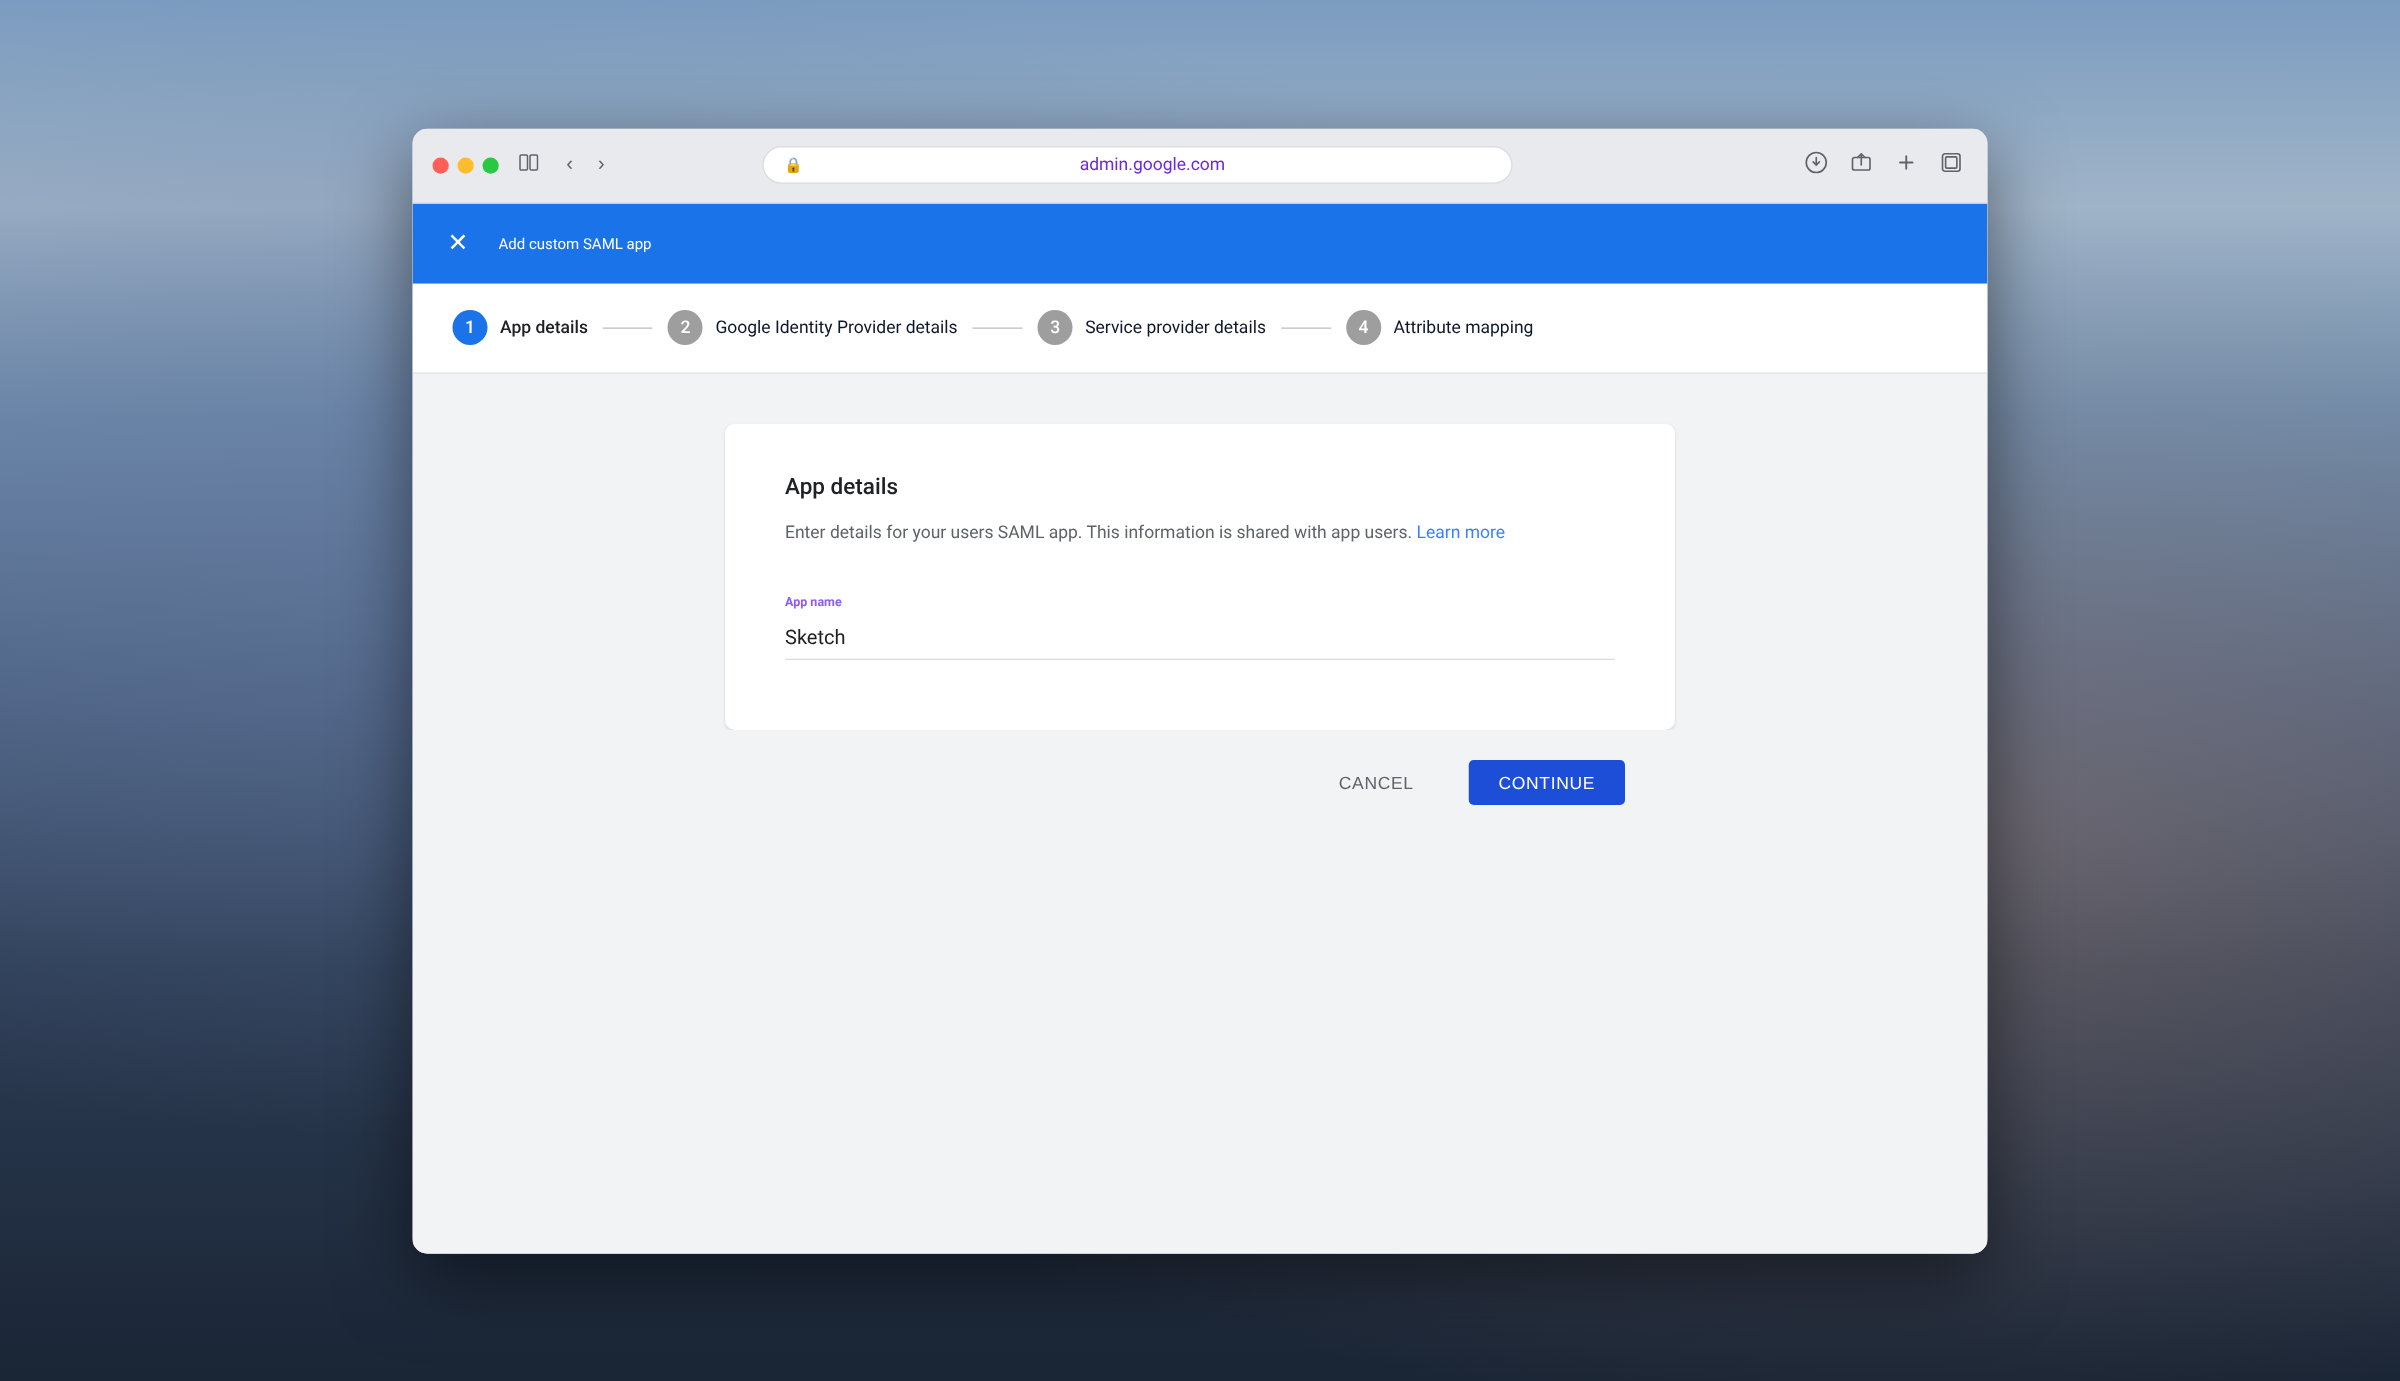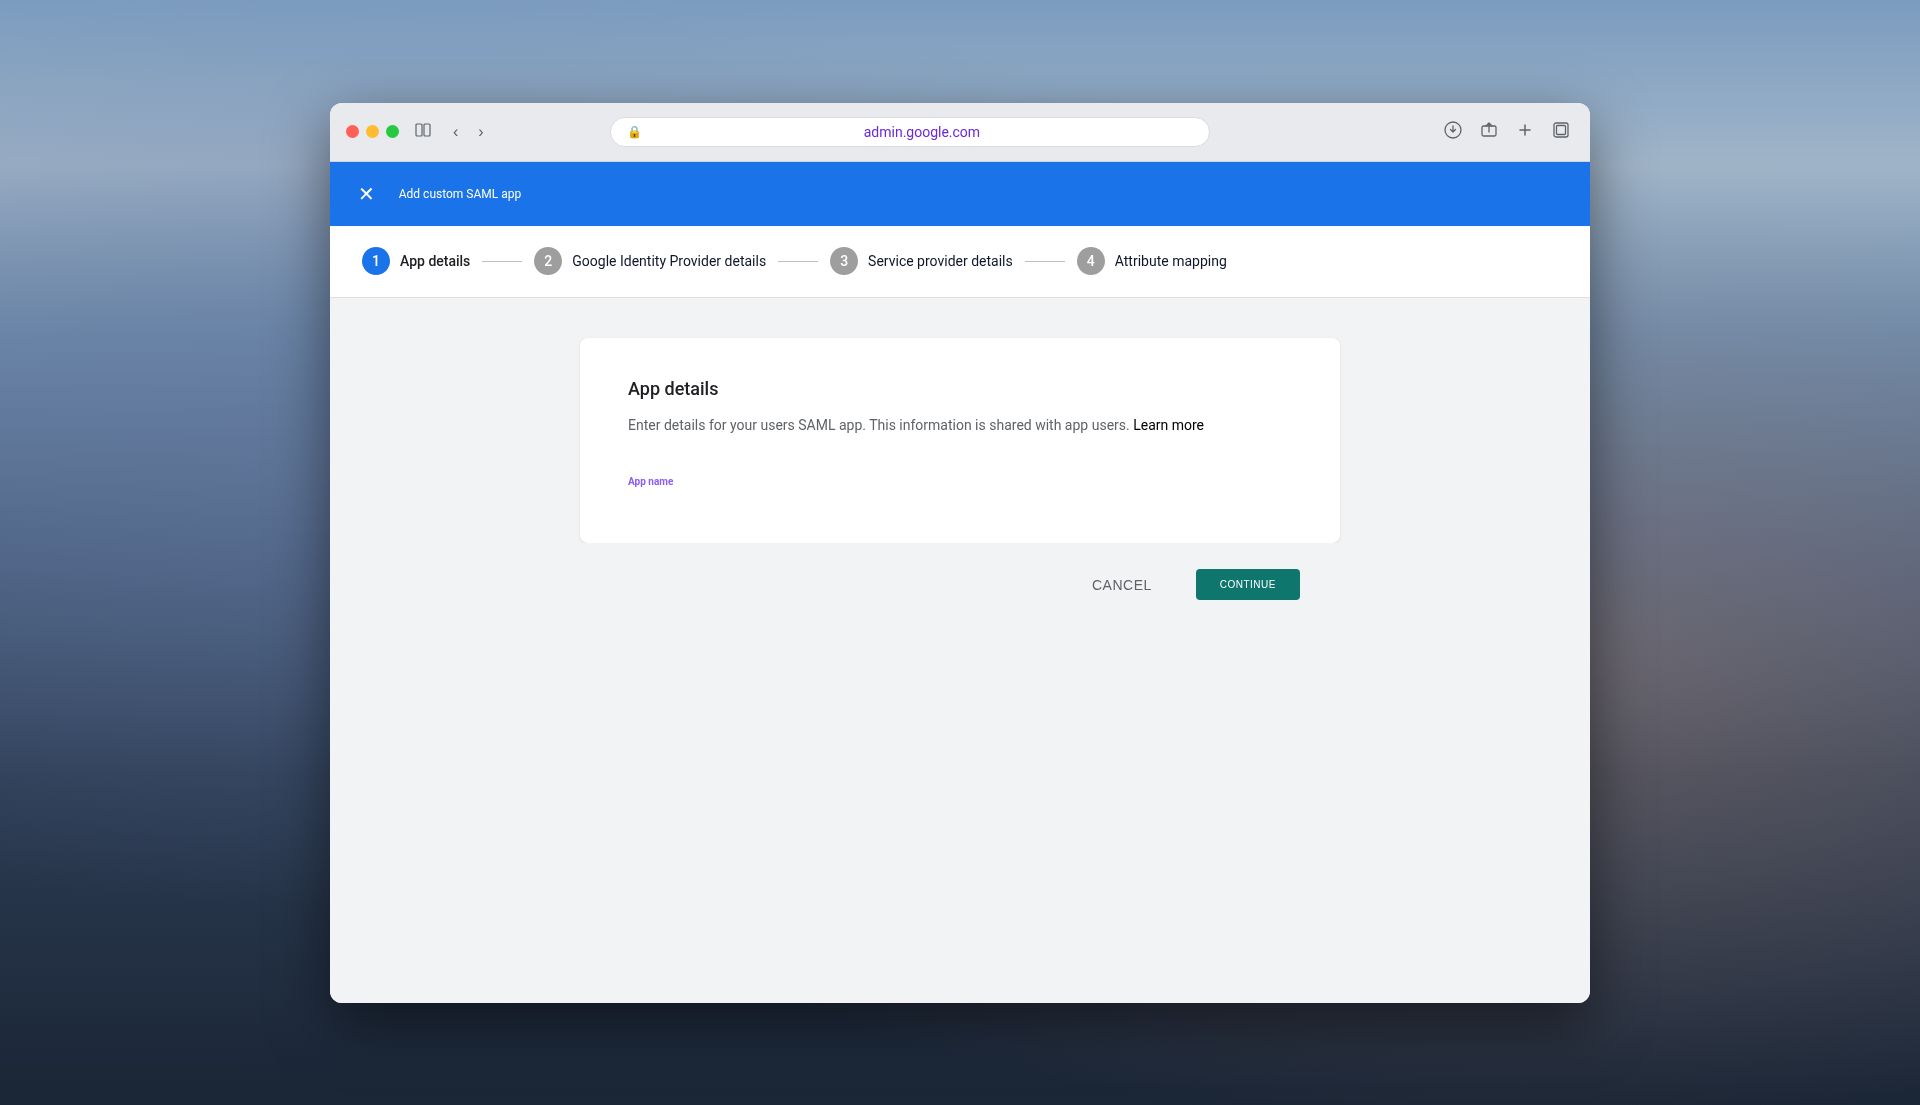--- a/index.html
+++ b/index.html
@@ -269,21 +269,21 @@
     }
 
     .card-description {
       font-size: 14px;
       color: #5f6368;
       margin-bottom: 40px;
       line-height: 1.5;
     }
 
     .card-description a {
-      color: #000000;
+      color: #3b82f6;
       text-decoration: none;
     }
 
     .form-field {
       position: relative;
       margin-bottom: 8px;
     }
 
     .form-label {
       font-size: 10px;
@@ -321,25 +321,25 @@
       cursor: pointer;
       color: #5f6368;
       font-size: 14px;
       font-weight: 500;
       padding: 10px 20px;
       border-radius: 4px;
       letter-spacing: 0.5px;
     }
 
     .btn-continue {
-      background: #0f766e;
+      background: #1d4ed8;
       border: none;
       cursor: pointer;
       color: white;
-      font-size: 10px;
+      font-size: 14px;
       font-weight: 500;
       padding: 10px 24px;
       border-radius: 4px;
       letter-spacing: 0.5px;
     }
   </style>
 </head>
 <body>
 
 <div class="browser-window">
@@ -440,20 +440,21 @@
 
         <div class="card">
           <h2 class="card-title">App details</h2>
           <p class="card-description">
             <span>Enter details for your users SAML app. This information is shared with app users.</span>
             <a href="#">Learn more</a>
           </p>
 
           <div class="form-field">
             <label class="form-label">App name</label>
+            <input class="form-input" type="text" value="Sketch" style="">
           </div>
         </div>
 
         <div class="action-bar" style="width: 760px;">
           <button class="btn-cancel">CANCEL</button>
           <button class="btn-continue">CONTINUE</button>
         </div>
 
       </div>
 

